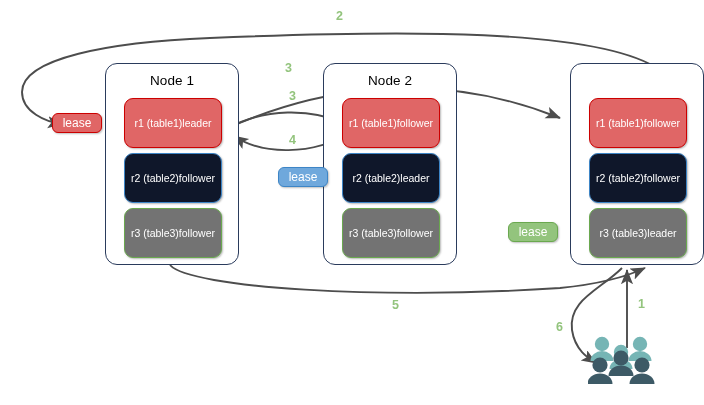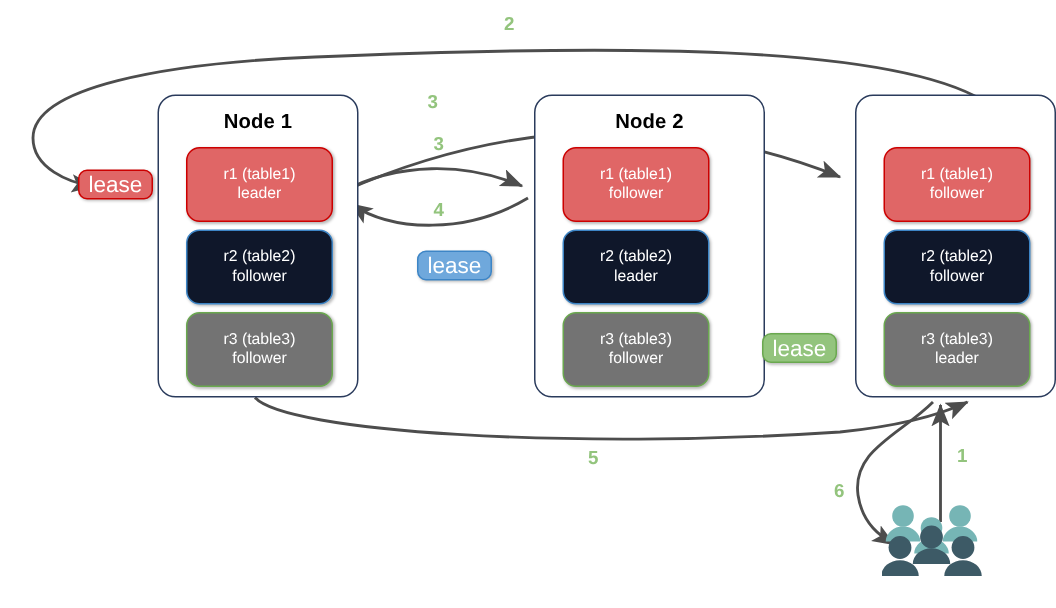--- a/index.html
+++ b/index.html
@@ -13,52 +13,52 @@
     border-radius:12px;
     background:#ffffff;
     box-sizing:border-box;
   }
   .node-title{
     position:absolute;
     left:0;right:0;
     top:9px;
     text-align:center;
     font-size:13.5px;
-    font-weight:bold;
+    font-weight:normal;
     color:#000;
     letter-spacing:.1px;
   }
   .replica{
     position:absolute;
     left:18px;
     width:98px;
     height:50px;
     border-radius:9px;
     box-sizing:border-box;
     display:flex;
-    flex-direction:column;
+    flex-direction:row;
     align-items:center;
     justify-content:center;
     color:#ffffff;
     font-size:10.5px;
     line-height:13px;
     text-align:center;
     box-shadow:1px 1px 2px rgba(0,0,0,.28);
   }
   .replica .l1,.replica .l2{display:block;}
   .rep-red{background:#e06666;border:1.6px solid #cc0000;}
   .rep-blue{background:#0f172a;border:1.6px solid #3d85c6;}
   .rep-green{background:#737373;border:1.6px solid #6aa84f;}
 
   .lease{
     position:absolute;
     border-radius:6px;
     box-sizing:border-box;
     color:#fff;
-    font-size:15px;
+    font-size:12px;
     display:flex;align-items:center;justify-content:center;
     box-shadow:1px 1px 2px rgba(0,0,0,.25);
     width:50px;height:20px;
   }
   .lease-red{background:#e06666;border:1.6px solid #cc0000;}
   .lease-blue{background:#6fa8dc;border:1.6px solid #3d85c6;}
   .lease-green{background:#93c47d;border:1.6px solid #6aa84f;}
 
   .step-label{
     position:absolute;
@@ -105,21 +105,21 @@
     <div class="replica rep-blue" style="top:89px;">
       <span class="l1">r2 (table2)</span>
       <span class="l2">follower</span>
     </div>
     <div class="replica rep-green" style="top:144px;">
       <span class="l1">r3 (table3)</span>
       <span class="l2">follower</span>
     </div>
   </div>
 
-  <div class="node-box" style="left:356px;top:63px;width:154px;height:202px;">
+  <div class="node-box" style="left:323px;top:63px;width:134px;height:202px;">
     <div class="node-title">Node 2</div>
     <div class="replica rep-red" style="top:34px;">
       <span class="l1">r1 (table1)</span>
       <span class="l2">follower</span>
     </div>
     <div class="replica rep-blue" style="top:89px;">
       <span class="l1">r2 (table2)</span>
       <span class="l2">leader</span>
     </div>
     <div class="replica rep-green" style="top:144px;">

